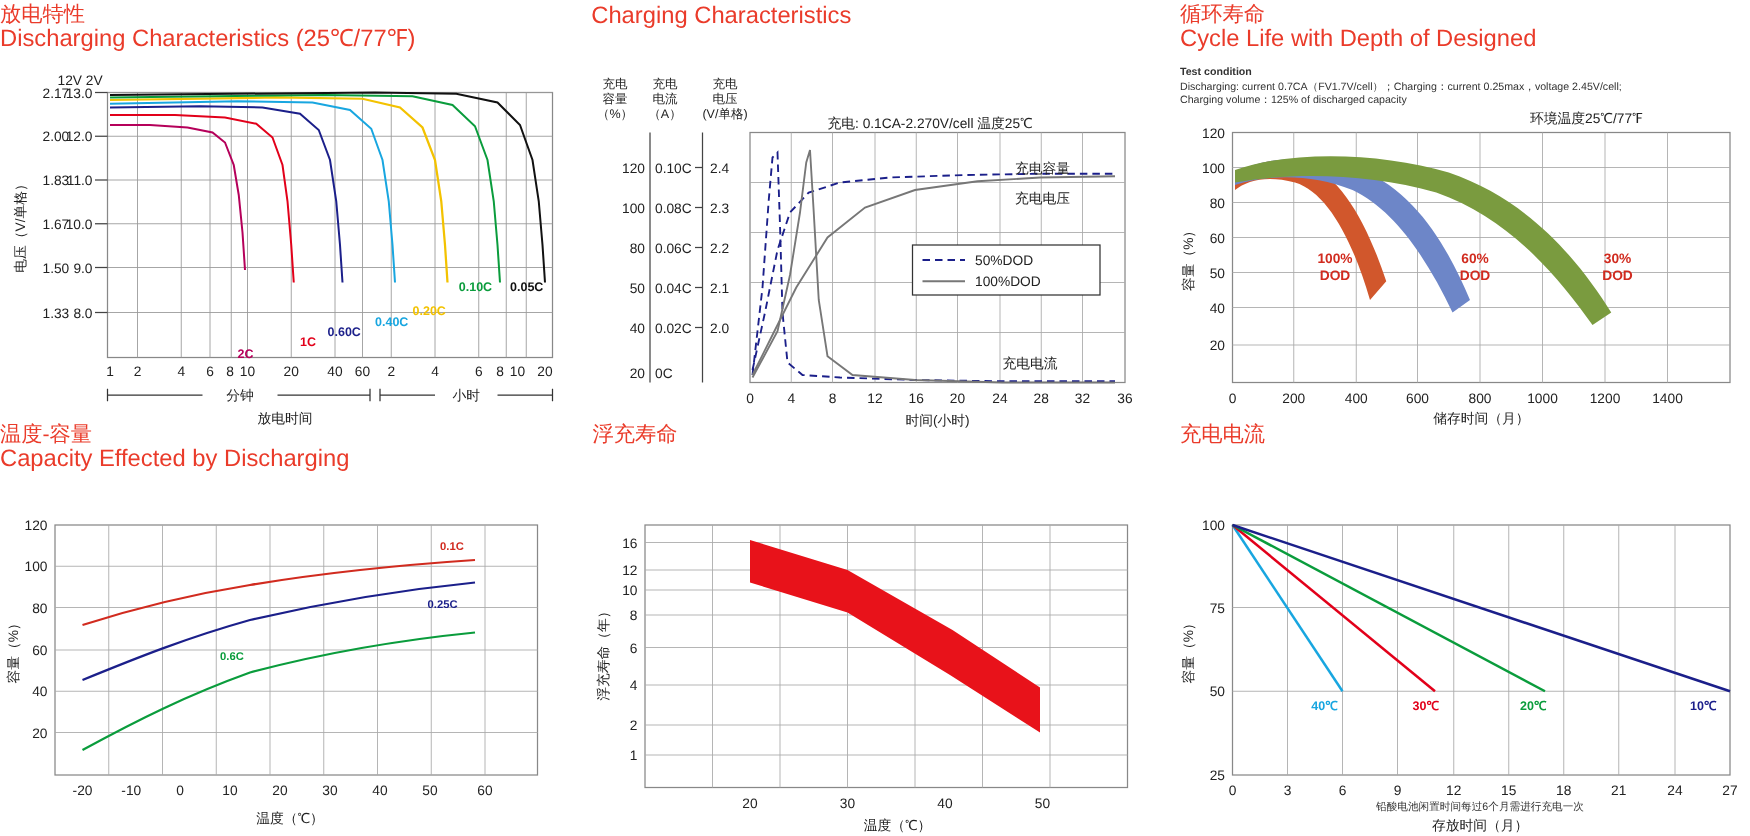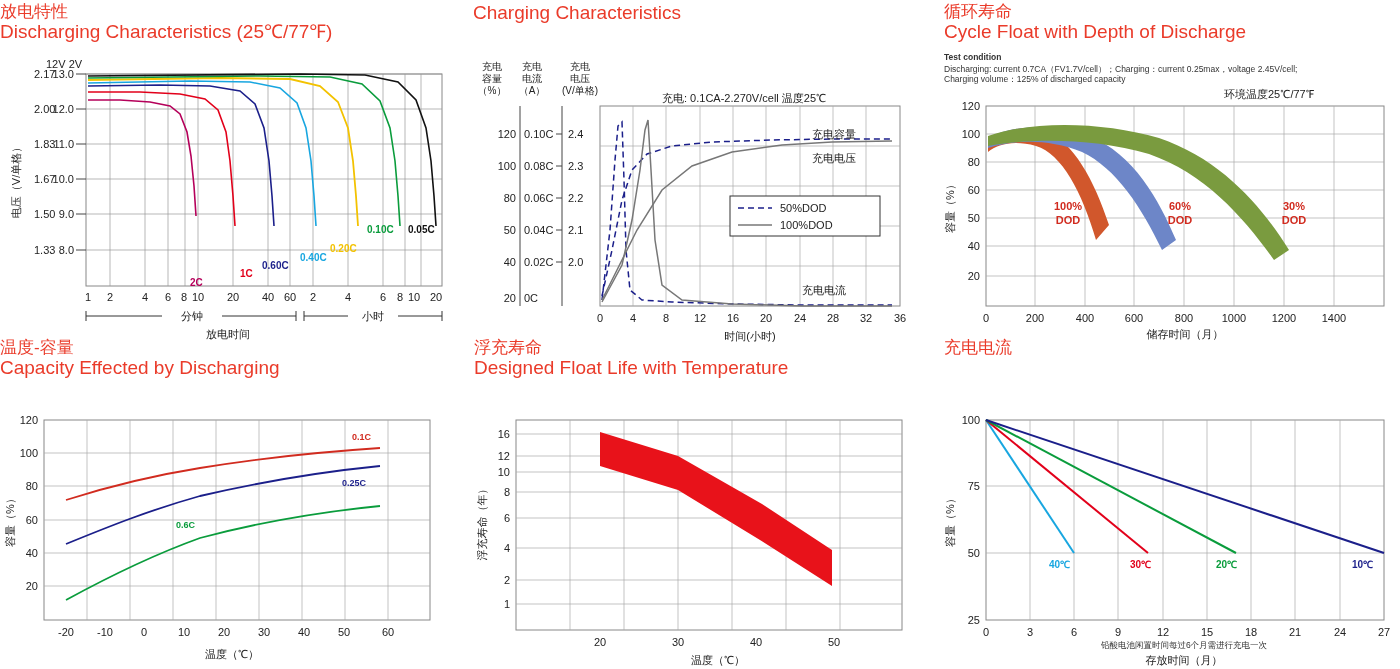--- a/index.html
+++ b/index.html
@@ -239,21 +239,21 @@
         <text x="394" y="272">32</text>
         <text x="428" y="272">36</text>
       </g>
       <text class="ax" x="278" y="290" text-anchor="middle">时间(小时)</text>
     </svg>
   </div>
 
   <div class="panel">
     <div class="titles" style="left:0;">
       <div class="t-cn">循环寿命</div>
-      <div class="t-en">Cycle Float with Depth of Discharge</div>
+      <div class="t-en">Cycle Life with Depth of Designed</div>
     </div>
     <svg class="plot" style="left:0;top:50px;" width="456" height="288">
       <text class="note" x="0" y="10" font-weight="bold">Test condition</text>
       <text class="note" x="0" y="22">Discharging: current 0.7CA（FV1.7V/cell）；Charging：current 0.25max，voltage 2.45V/cell;</text>
       <text class="note" x="0" y="32">Charging volume：125% of discharged capacity</text>
       <text class="ax" x="280" y="48">环境温度25℃/77℉</text>
 
       <rect x="42" y="56" width="398" height="200" fill="none" stroke="#888" stroke-width="1"></rect>
       <g stroke="#aaa" stroke-width="0.7">
         <line x1="42" y1="84" x2="440" y2="84"></line>
@@ -359,21 +359,20 @@
         <text x="388" y="236">60</text>
       </g>
       <text class="ax" x="232" y="258" text-anchor="middle">温度（℃）</text>
       <text class="ax" x="14" y="120" text-anchor="middle" transform="rotate(-90 14 120)">容量（%）</text>
     </svg>
   </div>
 
   <div class="panel">
     <div class="titles" style="top:0;left:2px;">
       <div class="t-cn">浮充寿命</div>
-      <div class="t-en">Designed Float Life with Temperature</div>
     </div>
     <svg class="plot" style="left:0;top:62px;" width="472" height="266">
       <rect x="44" y="20" width="386" height="210" fill="none" stroke="#888" stroke-width="1"></rect>
       <g stroke="#aaa" stroke-width="0.7">
         <line x1="44" y1="34" x2="430" y2="34"></line>
         <line x1="44" y1="56" x2="430" y2="56"></line>
         <line x1="44" y1="72" x2="430" y2="72"></line>
         <line x1="44" y1="92" x2="430" y2="92"></line>
         <line x1="44" y1="118" x2="430" y2="118"></line>
         <line x1="44" y1="148" x2="430" y2="148"></line>

